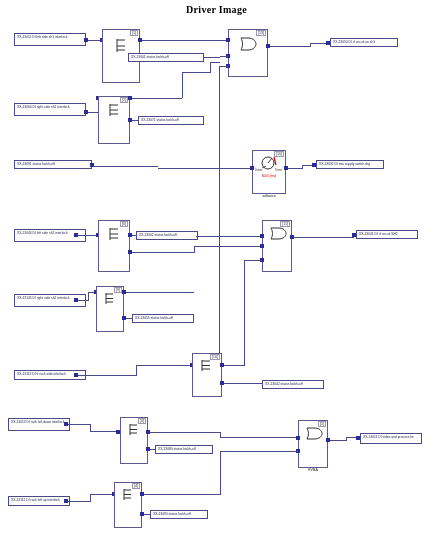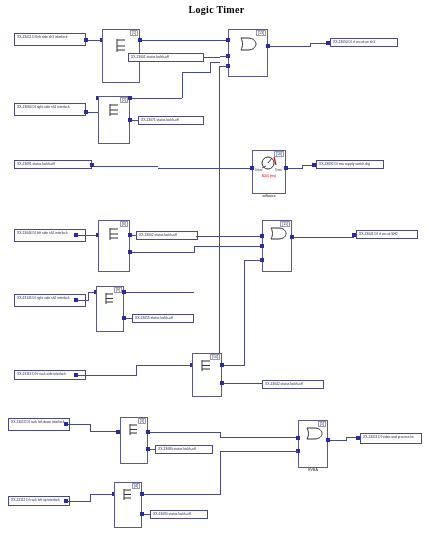--- a/index.html
+++ b/index.html
@@ -46,21 +46,21 @@
 
   
   .glyph{position:absolute;pointer-events:none;}
   .glyph svg{display:block;}
 </style>
 </head>
 <body>
 
 <div id="canvas">
 
-  <div class="title">Logic Timer</div>
+  <div class="title">Driver Image</div>
 
   <div class="tag" style="left:14px;top:33px;width:72px;height:13px;">XX-13011 DI left side sh1 interlock</div>
   <div class="pin" style="left:84px;top:38px;"></div>
   <div class="wh" style="left:88px;top:40px;width:14px;"></div>
   <div class="pin" style="left:100px;top:38px;"></div>
 
   <div class="block" style="left:102px;top:29px;width:38px;height:54px;">
     <span class="blk-id">[1]</span>
     <span class="glyph" style="left:9px;top:8px;">
       <svg width="20" height="16" viewBox="0 0 20 16">

